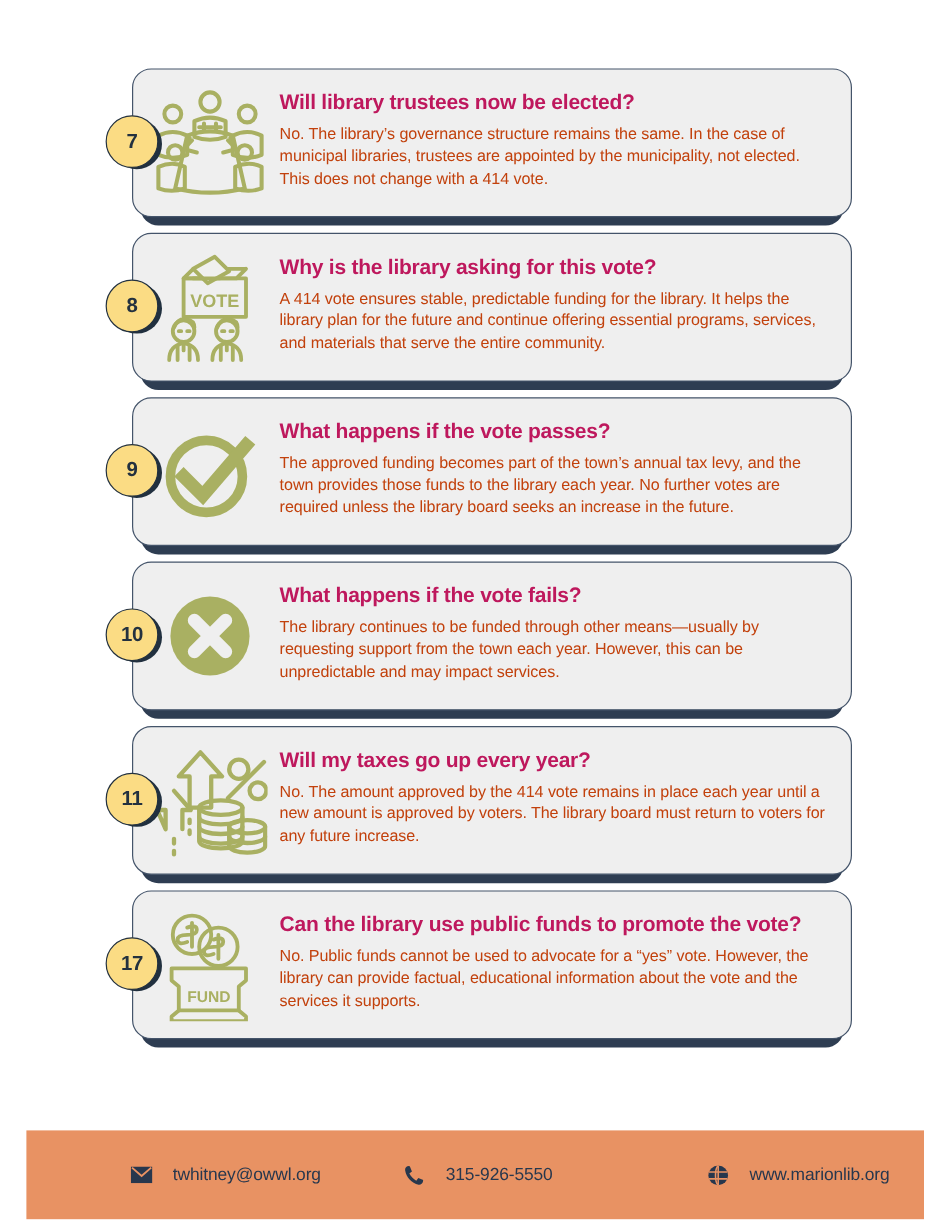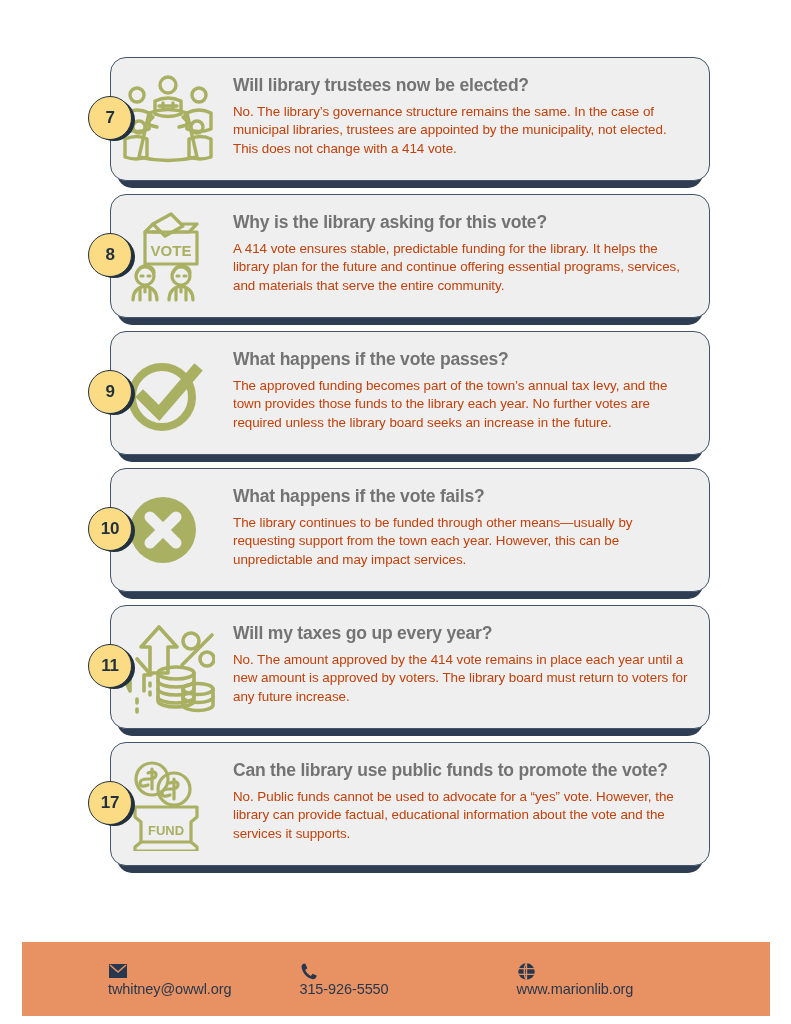--- a/index.html
+++ b/index.html
@@ -95,31 +95,31 @@
     font-size: 17px;
     letter-spacing: -0.3px;
   }
 
   .card-icon {
     flex: 0 0 112px;
     width: 112px;
     min-height: 96px;
     display: flex;
     align-items: center;
-    justify-content: flex-start;
+    justify-content: center;
   }
   .card-icon svg { display: block; }
 
   .card-text {
     flex: 1 1 auto;
     padding-left: 2px;
     padding-top: 4px;
   }
   .q-title {
-    color: #737373;
+    color: #be185d;
     font-size: 17.5px;
     font-weight: bold;
     line-height: 1.25;
     margin: 0 0 6px 0;
     letter-spacing: -0.2px;
   }
   .q-body {
     color: #c2410c;
     font-size: 13.4px;
     line-height: 1.38;
@@ -140,25 +140,24 @@
   }
   .footer-inner {
     display: flex;
     align-items: center;
     width: 100%;
     padding-left: 86px;
     box-sizing: border-box;
   }
   .f-item {
     display: flex;
-    align-items: flex-start;
+    align-items: center;
     color: #27374d;
     font-size: 14.5px;
     letter-spacing: -0.1px;
-    flex-direction: column;
   }
   .f-item .f-ico {
     display: inline-flex;
     align-items: center;
     justify-content: center;
     width: 20px;
     height: 20px;
     margin-right: 16px;
   }
   .f-gap-1 { width: 68px; }

